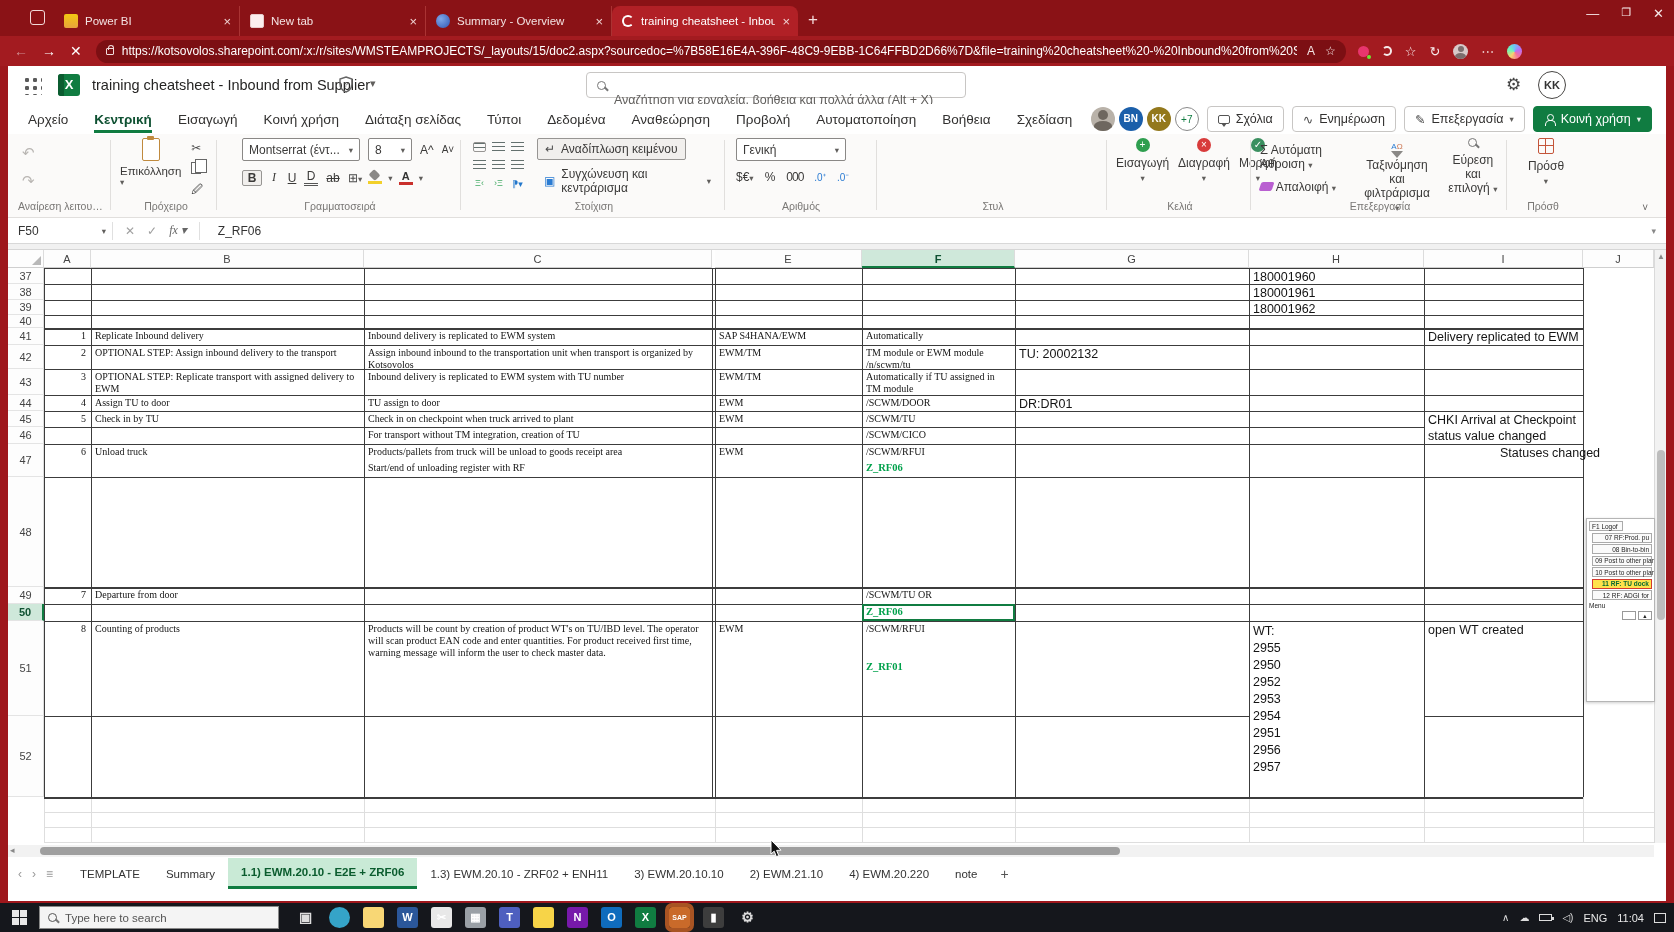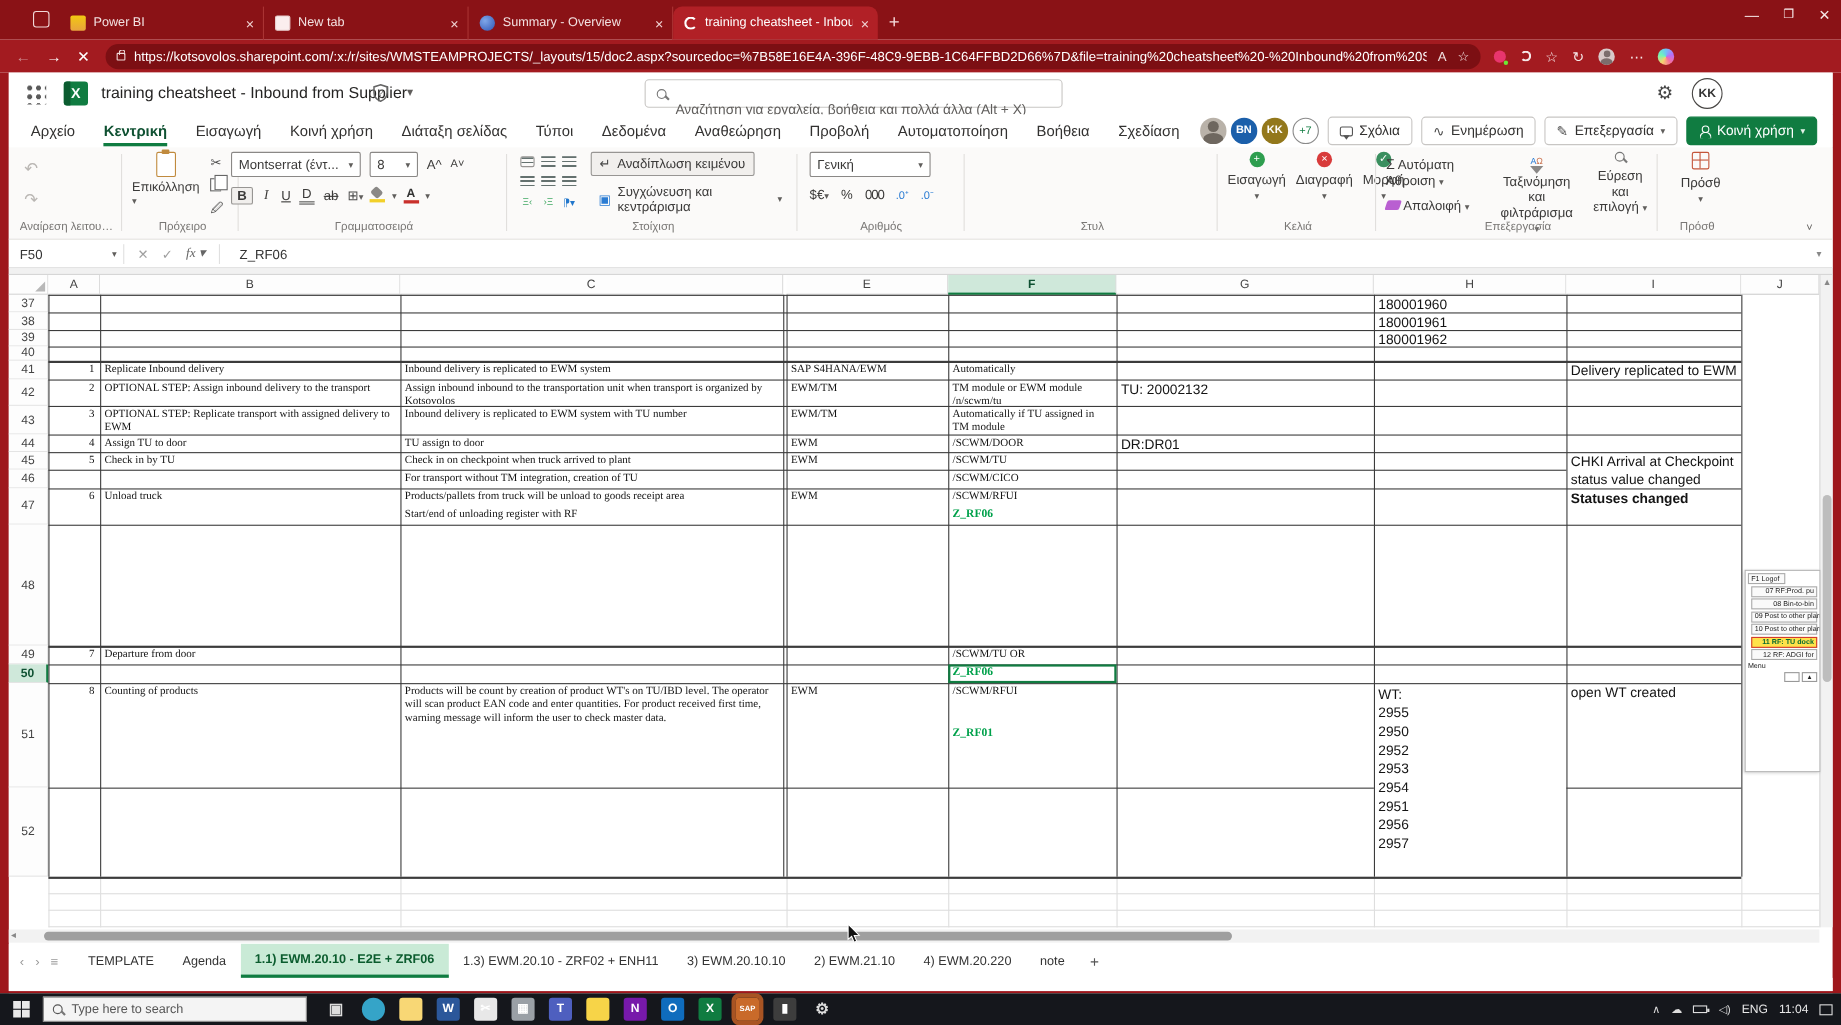--- a/index.html
+++ b/index.html
@@ -316,21 +316,21 @@
         <div style="display:flex;flex-direction:column;gap:7px;margin-top:3px;">
           <span class="glyph">✂</span>
           <span class="copyic"></span>
           <span class="glyph" style="font-size:11px;">🖉</span>
         </div>
       </div>
     </div>
     <div class="rlabel" style="left:112px;width:92px;">Πρόχειρο</div>
     <div class="rsep" style="left:208px;"></div>
 
-    <div class="rgroup" style="left:202px;width:228px;">
+    <div class="rgroup" style="left:234px;width:228px;">
       <div class="rowline">
         <div class="ddl" style="width:118px;">
             <span style="overflow:hidden;white-space:nowrap;">Montserrat (έντ...</span>
             <span class="chv">▾</span>
           </div>
         <div class="ddl" style="width:44px;">
             <span>8</span>
             <span class="chv">▾</span>
           </div>
         <span>A^</span>
@@ -564,21 +564,21 @@
       <div class="cell sans" style="left: 1425px; top: 412px; width: 157px; height: 31px;">CHKI Arrival at Checkpoint status  value changed</div>
       <div class="cell " style="left: 365px; top: 428px; width: 346px; height: 15px;">For transport without TM integration, creation of TU</div>
       <div class="cell " style="left: 863px; top: 428px; width: 151px; height: 15px;">/SCWM/CICO</div>
       <div class="cell num" style="left: 45px; top: 445px; width: 45px; height: 31px;">6</div>
       <div class="cell " style="left: 92px; top: 445px; width: 271px; height: 31px;">Unload truck</div>
       <div class="cell " style="left: 365px; top: 445px; width: 346px; height: 31px;">Products/pallets from truck will be unload to goods receipt area</div>
       <div class="cell " style="left: 365px; top: 461px; width: 346px; height: 15px;">Start/end of unloading register with RF</div>
       <div class="cell " style="left: 716px; top: 445px; width: 145px; height: 31px;">EWM</div>
       <div class="cell " style="left: 863px; top: 445px; width: 151px; height: 31px;">/SCWM/RFUI</div>
       <div class="cell zcode" style="left: 863px; top: 461px; width: 151px; height: 15px;">Z_RF06</div>
-      <div class="cell sans" style="left: 1425px; top: 445px; width: 157px; height: 31px; font-weight: bold;">Statuses changed</div>
+      <div class="cell sans" style="left: 1497px; top: 445px; width: 157px; height: 31px;">Statuses changed</div>
       <div class="cell num" style="left: 45px; top: 588px; width: 45px; height: 15px;">7</div>
       <div class="cell " style="left: 92px; top: 588px; width: 271px; height: 15px;">Departure from door</div>
       <div class="cell " style="left: 863px; top: 588px; width: 151px; height: 15px;">/SCWM/TU OR</div>
       <div class="cell zcode" style="left: 863px; top: 605px; width: 151px; height: 15px;">Z_RF06</div>
       <div class="cell num" style="left: 45px; top: 622px; width: 45px; height: 93px;">8</div>
       <div class="cell " style="left: 92px; top: 622px; width: 271px; height: 93px;">Counting of products</div>
       <div class="cell " style="left: 365px; top: 622px; width: 346px; height: 93px;">Products will be count by creation of product WT's on TU/IBD level. The operator will scan product EAN code and enter quantities. For product received first time, warning message will inform the user to check master data.</div>
       <div class="cell " style="left: 716px; top: 622px; width: 145px; height: 93px;">EWM</div>
       <div class="cell " style="left: 863px; top: 622px; width: 151px; height: 93px;">/SCWM/RFUI</div>
       <div class="cell zcode" style="left: 863px; top: 660px; width: 151px; height: 55px;">Z_RF01</div>
@@ -617,21 +617,21 @@
       <span class="arr">◂</span>
       <div id="hthumb"></div>
     </div>
 
   <div id="sheettabs">
     <span class="stnav">‹</span>
     <span class="stnav">›</span>
     <span class="stnav">≡</span>
     <div id="sheettab-list">
         <div class="stab">TEMPLATE</div>
-        <div class="stab">Agenda</div>
+        <div class="stab">Summary</div>
         <div class="stab active">1.1) EWM.20.10  - E2E + ZRF06</div>
         <div class="stab">1.3) EWM.20.10 - ZRF02 + ENH11</div>
         <div class="stab">3) EWM.20.10.10</div>
         <div class="stab">2) EWM.21.10</div>
         <div class="stab">4) EWM.20.220</div>
         <div class="stab">note</div>
       </div>
     <span id="st-add">+</span>
   </div>
 

